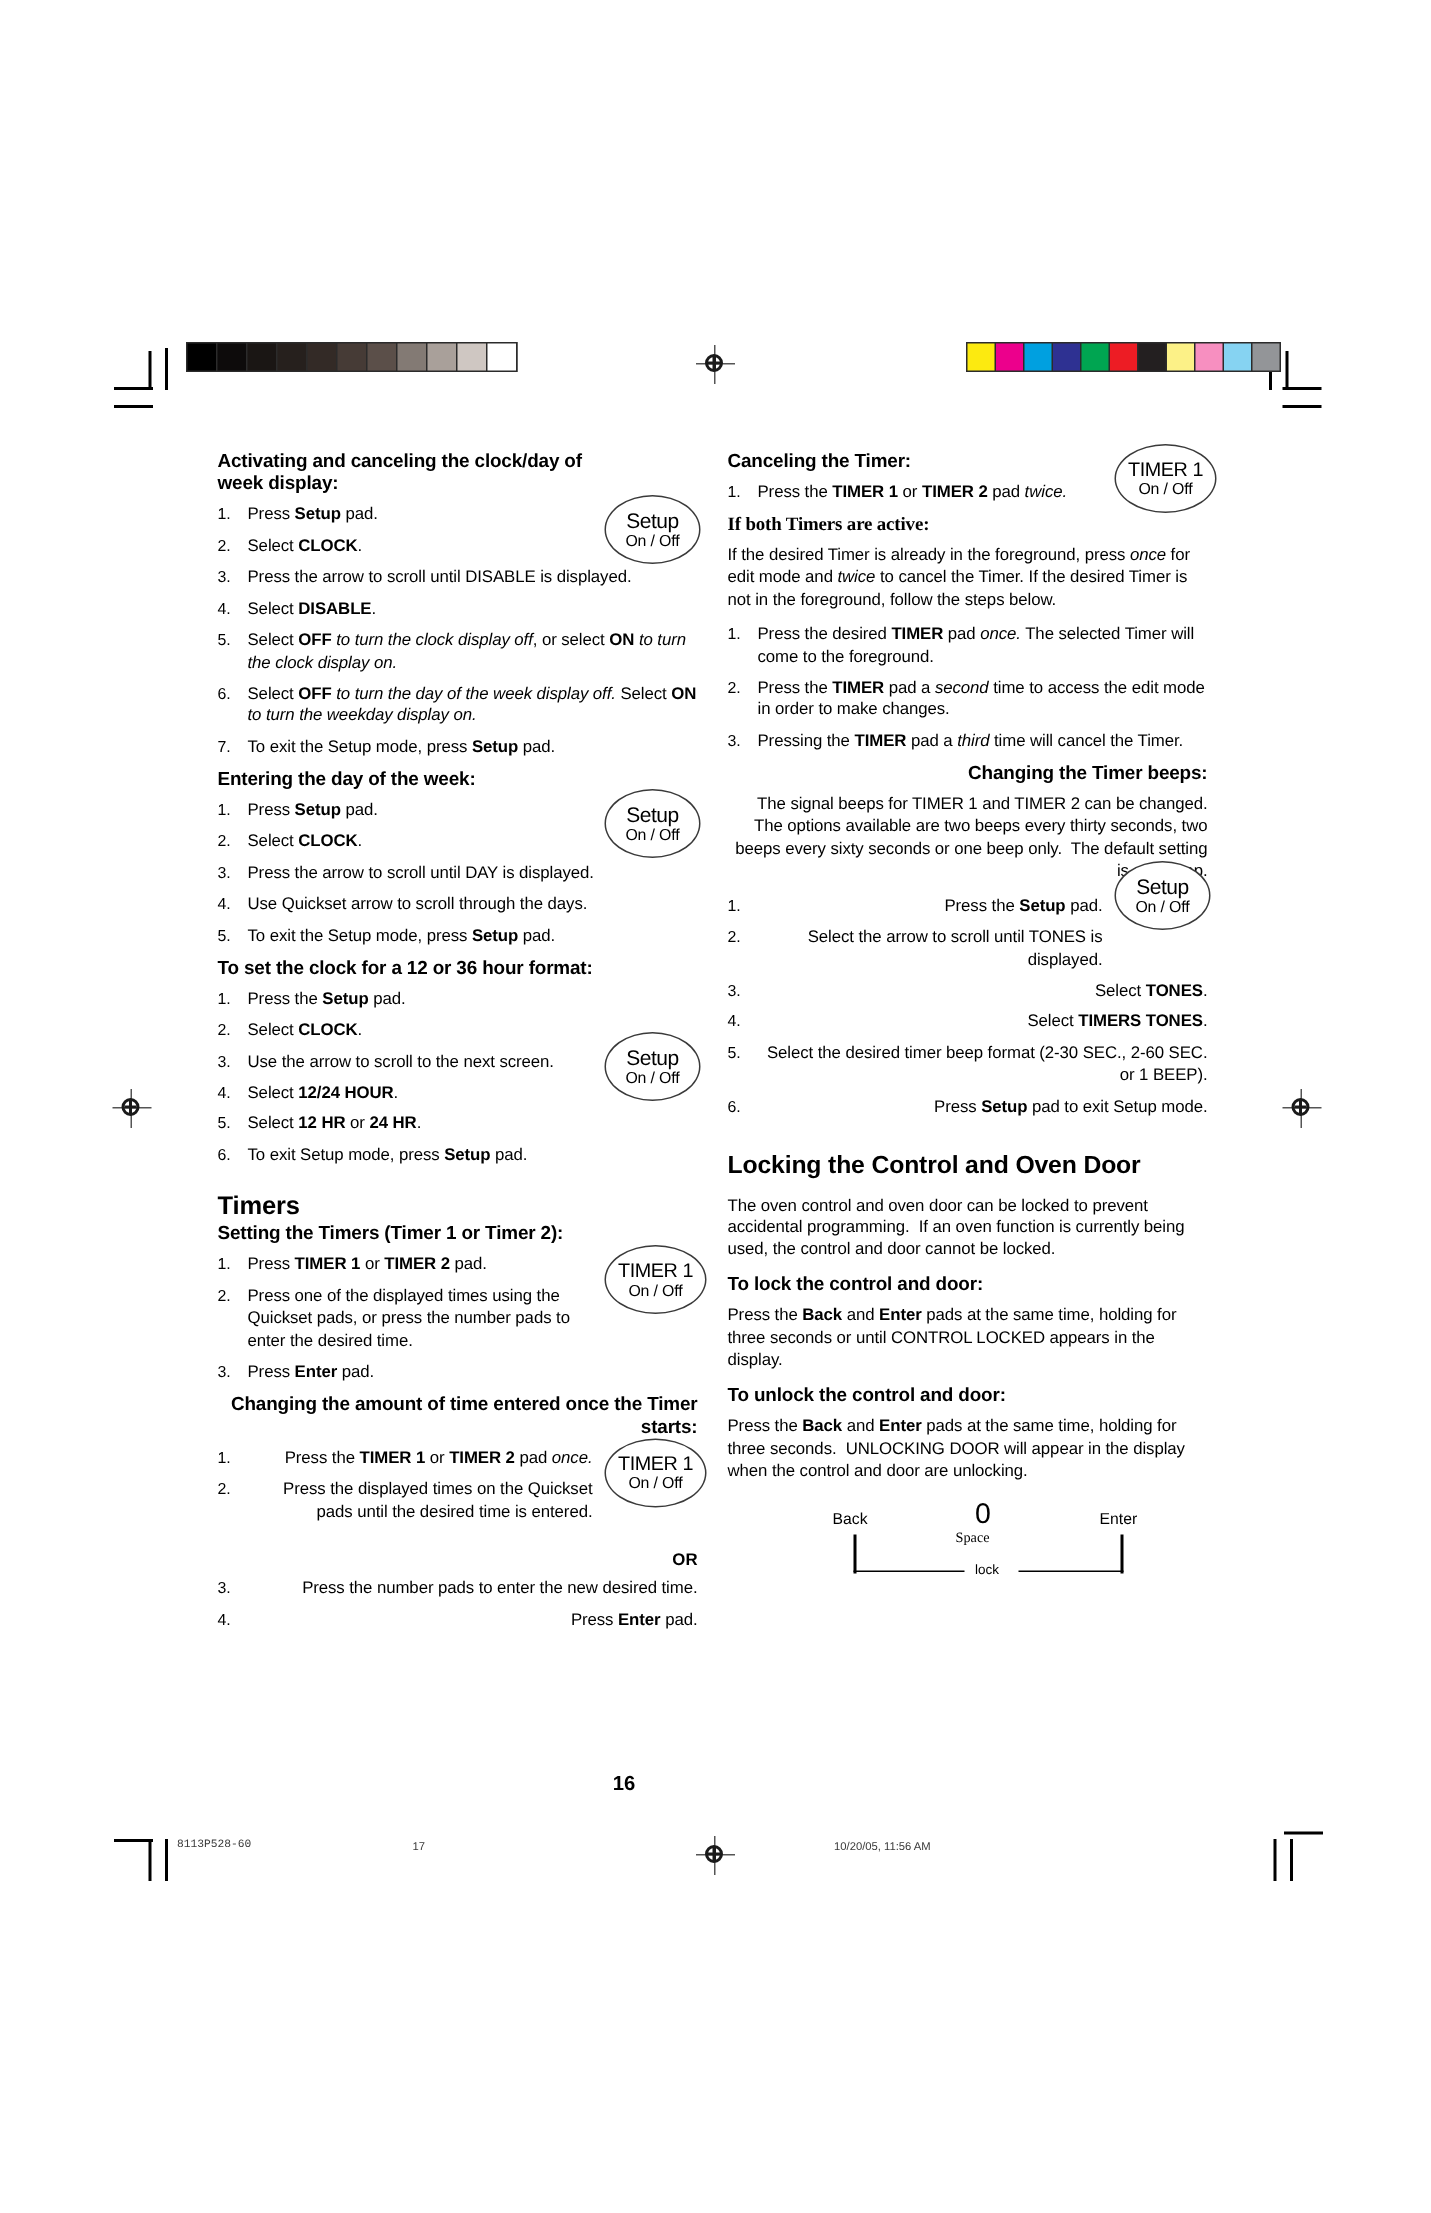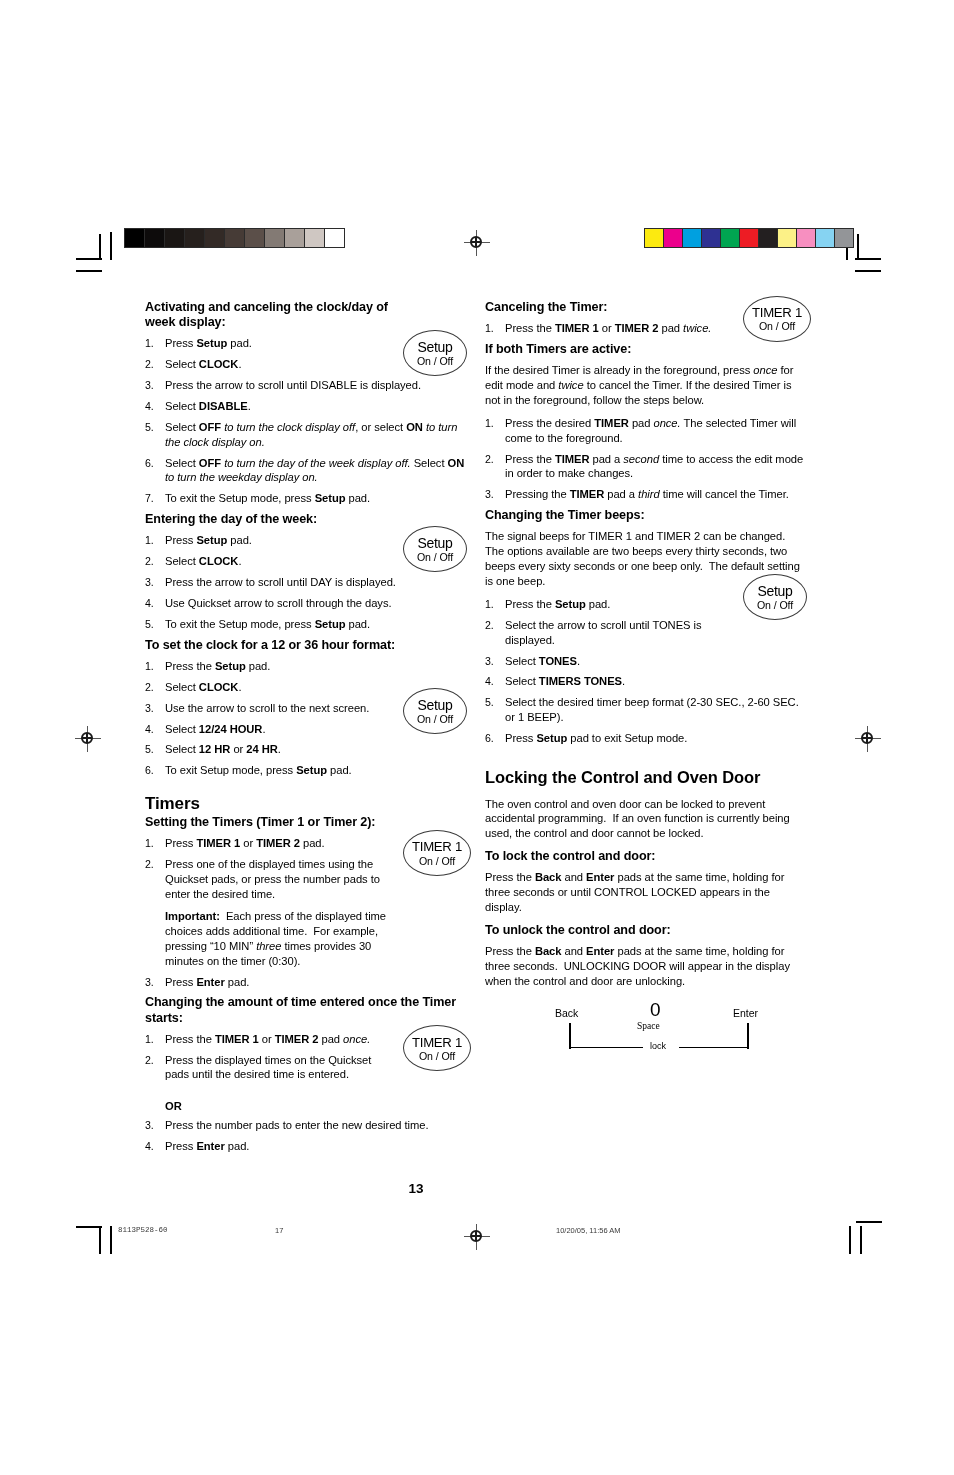--- a/index.html
+++ b/index.html
@@ -352,27 +352,26 @@
         <h1 class="sec" style="margin-bottom:1px;">Timers</h1>
         <h2 class="sub" style="margin-top:0;">Setting the Timers (Timer 1 or Timer 2):</h2>
         <div class="pad timer" style="right:-6px; top:36px;">
           <span class="l1">TIMER 1</span>
           <span class="l2">On / Off</span>
         </div>
         <ol class="steps">
           <li>Press <b>TIMER 1</b> or <b>TIMER 2</b> pad.</li>
           <li class="narrow2">
             <span>Press one of the displayed times using the Quickset pads, or press the number pads to enter the desired time.</span>
-            <span class="note"><b>Important:</b>&nbsp; Each press of the displayed time choices adds additional time.&nbsp; For example, pressing “10 MIN” <i>three</i> times provides 30 minutes on the timer (0:30).</span>
           </li>
           <li>Press <b>Enter</b> pad.</li>
         </ol>
       </div>
 
-      <div style="position:relative;">
+      <div style="position:relative;text-align:right;">
         <h2 class="sub tight">Changing the amount of time entered once the Timer starts:</h2>
         <div class="pad timer" style="right:-6px; top:30px;">
           <span class="l1">TIMER 1</span>
           <span class="l2">On / Off</span>
         </div>
         <ol class="steps" style="margin-bottom:18px;">
           <li class="narrow">Press the <b>TIMER 1</b> or <b>TIMER 2</b> pad <i>once.</i></li>
           <li class="narrow">Press the displayed times on the Quickset pads until the desired time is entered.</li>
         </ol>
         <div class="or">OR</div>
@@ -391,30 +390,30 @@
         <div class="pad timer" style="right:-6px; top:-4px;">
           <span class="l1">TIMER 1</span>
           <span class="l2">On / Off</span>
         </div>
         <ol class="steps" style="margin-bottom:2px;">
           <li class="narrow">Press the <b>TIMER 1</b> or <b>TIMER 2</b> pad <i>twice.</i></li>
         </ol>
       </div>
 
       <div>
-        <h2 class="sub tight" style="margin-top:0;">If both Timers are active:</h2>
+        <h2 class="sub tight" style="margin-top:0;font-family:Liberation Serif, serif;">If both Timers are active:</h2>
         <p class="body">If the desired Timer is already in the foreground, press <i>once</i> for edit mode and <i>twice</i> to cancel the Timer. If the desired Timer is not in the foreground, follow the steps below.</p>
         <ol class="steps" id="steps-both">
             <li>Press the desired <b>TIMER</b> pad <i>once.</i> The selected Timer will come to the foreground.</li>
             <li>Press the <b>TIMER</b> pad a <i>second</i> time to access the edit mode in order to make changes.</li>
             <li>Pressing the <b>TIMER</b> pad a <i>third</i> time will cancel the Timer.</li>
           </ol>
       </div>
 
-      <div style="position:relative;">
+      <div style="position:relative;text-align:right;">
         <h2 class="sub tight">Changing the Timer beeps:</h2>
         <p class="body">The signal beeps for TIMER 1 and TIMER 2 can be changed. The options available are two beeps every thirty seconds, two beeps every sixty seconds or one beep only.&nbsp; The default setting is one beep.</p>
         <div class="pad" style="right:-2px; top:66px;">
           <span class="l1">Setup</span>
           <span class="l2">On / Off</span>
         </div>
         <ol class="steps" id="steps-beeps">
             <li class="narrow">Press the <b>Setup</b> pad.</li>
             <li class="narrow">Select the arrow to scroll until TONES is displayed.</li>
             <li>Select <b>TONES</b>.</li>
@@ -443,18 +442,18 @@
           <div class="leg leg-r"></div>
           <div class="leg rail-l"></div>
           <div class="leg rail-r"></div>
           <div class="lockword">lock</div>
         </div>
       </div>
 
     </div>
   </div>
 
-  <div class="pagenum">13</div>
+  <div class="pagenum">16</div>
   <div class="foot f1">8113P528-60</div>
   <div class="foot f2">17</div>
   <div class="foot f3">10/20/05, 11:56 AM</div>
 
 </div>
 
 </body></html>

